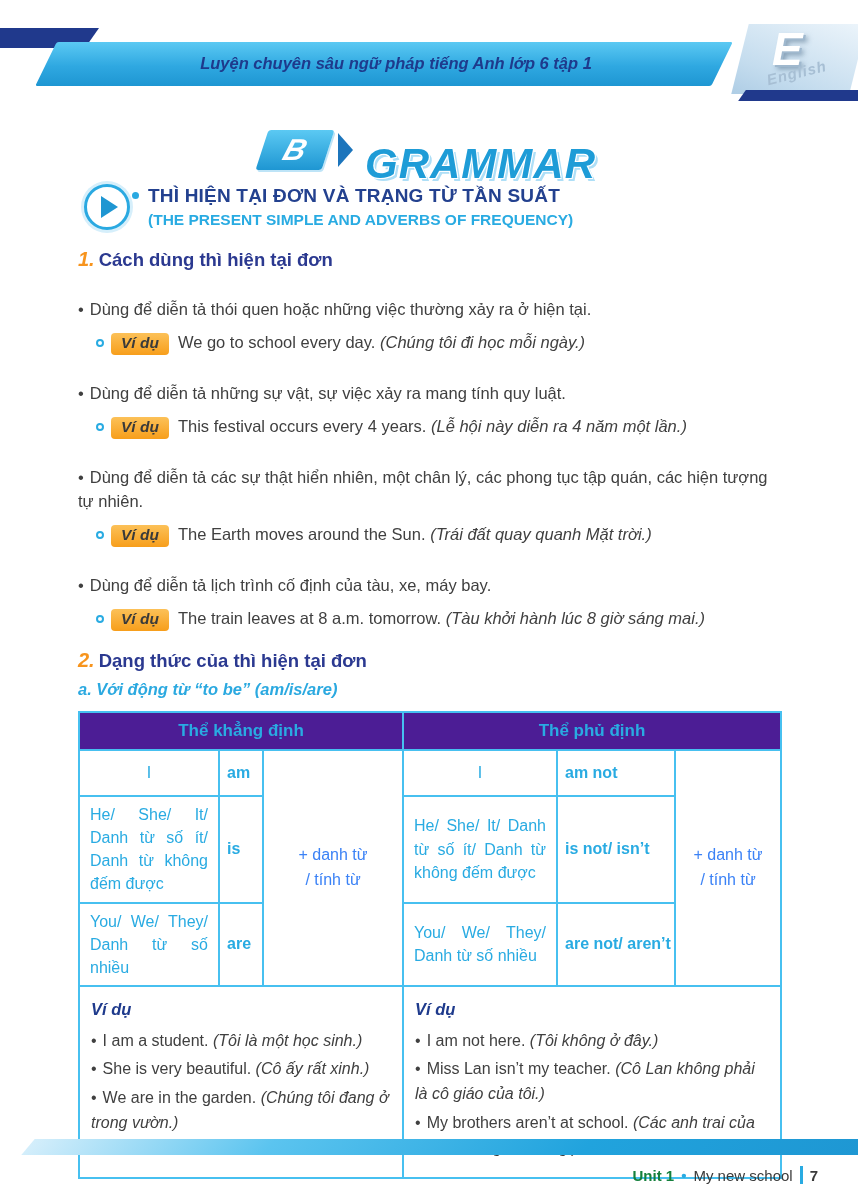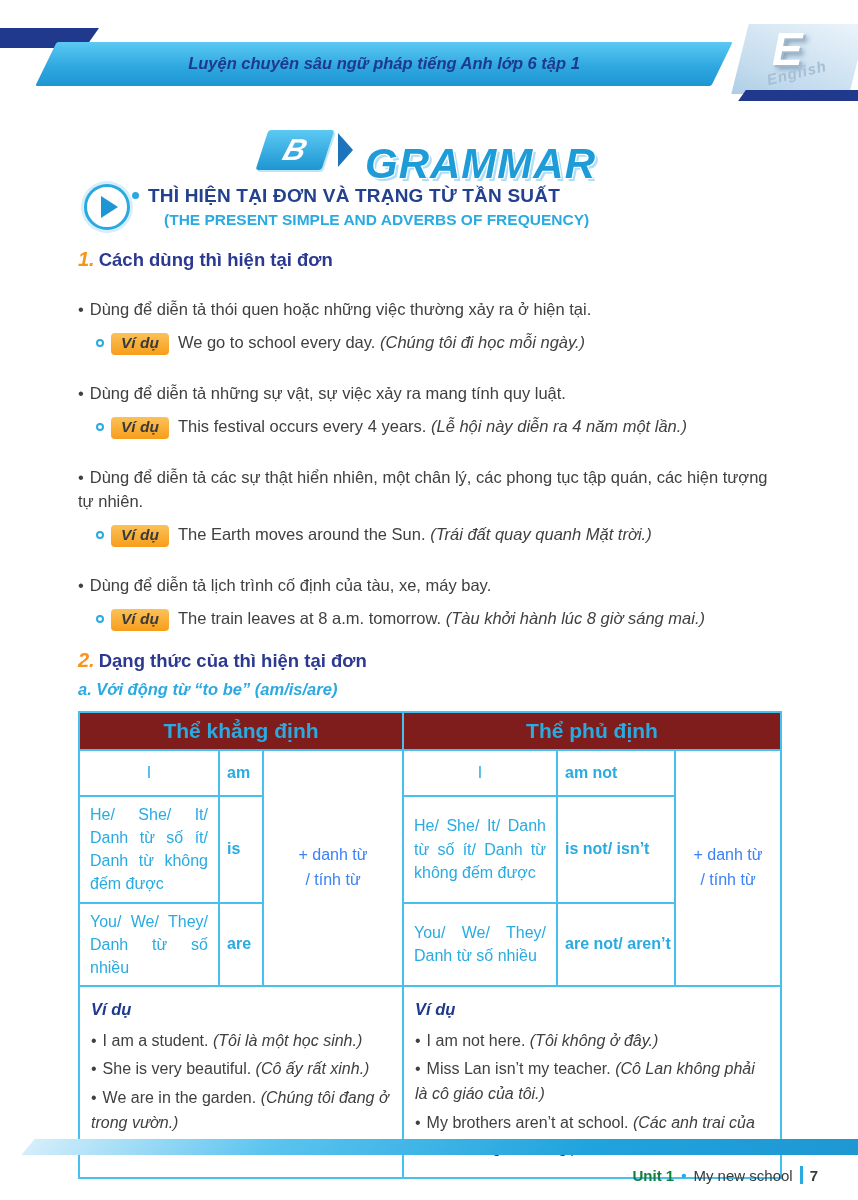--- a/index.html
+++ b/index.html
@@ -4,21 +4,21 @@
 <style>
   * { margin:0; padding:0; box-sizing:border-box; }
   body { background:#e8e8e8; font-family:"Liberation Sans", sans-serif; }
   .page { position:relative; width:858px; height:1200px; margin:0 auto; background:#fff; overflow:hidden; }
 
   
   .hdr { position:absolute; top:0; left:0; width:100%; height:110px; }
   .hdr-navy-left { position:absolute; top:28px; left:-18px; width:110px; height:20px; background:#20398C; transform:skewX(-35deg); }
   .hdr-bar { position:absolute; top:42px; left:46px; width:676px; height:44px; transform:skewX(-26deg);
              background:linear-gradient(180deg,#5BC9F3 0%,#2FA8E1 55%,#1E96D2 100%); border-radius:2px; }
-  .hdr-title { position:absolute; top:54px; left:60px; width:648px; text-align:center;
+  .hdr-title { position:absolute; top:54px; left:72px; width:648px; text-align:center;
                font-size:16.5px; font-weight:700; font-style:italic; color:#1E3A8C; }
   .logo-area { position:absolute; top:24px; left:740px; width:118px; height:70px; transform:skewX(-14deg);
                background:linear-gradient(200deg,#EDF5FB 0%,#C4DCEE 70%,#AECDE5 100%); }
   .logo-e { position:absolute; top:22px; left:772px; font-size:46px; font-weight:800; font-style:italic; color:#fff;
             text-shadow:2px 2px 0 #9FB8CE, 4px 4px 5px rgba(70,100,130,.55); }
   .logo-word { position:absolute; top:64px; left:766px; font-size:15px; font-weight:700; font-style:italic;
                color:#A7BfD4; color:#A7BFD4; letter-spacing:1px; transform:rotate(-14deg); }
   .hdr-navy-bottom { position:absolute; top:90px; left:742px; width:130px; height:11px; background:#20398C; transform:skewX(-35deg); }
 
   
@@ -33,41 +33,41 @@
   .g-title { font-size:42px; font-weight:800; font-style:italic; color:#1E9CD7; letter-spacing:1px;
              text-shadow:-1px -1px 0 #fff, 1px -1px 0 #fff, -1px 1px 0 #fff, 1px 1px 0 #fff, 3px 3px 0 #AEDFF7;margin-top:28px; }
 
   .lesson-head { display:flex; align-items:center; gap:18px; margin:6px 0 10px; padding-left:6px; }
   .play-icon { position:relative; width:46px; height:46px; border-radius:50%; background:#fff;
                border:3px solid #2AA9E1; box-shadow:0 0 0 3px #D6EFFB; flex:0 0 auto; }
   .play-tri { position:absolute; left:14px; top:9px; width:0; height:0; border-top:11px solid transparent;
               border-bottom:11px solid transparent; border-left:17px solid #1E96D2; }
   .play-dot { position:absolute; right:-12px; top:5px; width:7px; height:7px; border-radius:50%; background:#2AA9E1; }
   .lesson-title-vi { font-size:19px; font-weight:800; color:#23418F; letter-spacing:.2px; }
-  .lesson-title-en { font-size:15.5px; font-weight:800; color:#29ABE2; margin-top:4px;margin-left:16px; }
+  .lesson-title-en { font-size:15.5px; font-weight:800; color:#29ABE2; margin-top:4px; }
 
   .sec-head { margin:18px 0 8px; font-size:18.5px; }
   .sec-num { color:#F7941D; font-weight:800; font-style:italic; font-size:20px; margin-right:4px; }
   .sec-title { color:#2B3990; font-weight:800; }
 
   .usage { margin:26px 0 5px; color:#404040; font-size:16.5px; line-height:1.5; }
   .blt { color:#404040; margin-right:6px; }
   .example-line { margin:11px 0 10px; padding-left:18px; font-size:16.5px; color:#404040; }
   .o-marker { display:inline-block; width:8px; height:8px; border:2px solid #29ABE2; border-radius:50%;
               margin-right:7px; vertical-align:1px; }
   .vd-badge { display:inline-block; background:linear-gradient(180deg,#FCC158,#F79E1B); border-radius:4px;
               padding:1px 10px 3px; color:#3A3A3A; font-weight:800; font-style:italic; font-size:15.5px; margin-right:9px; }
   .ex-vi, .t-vi { font-style:italic; }
 
   .sub-a { margin:4px 0 12px; font-size:16.5px; font-weight:800; font-style:italic; color:#2BA9E0; }
 
   
   table.gtab { border-collapse:collapse; width:702px; table-layout:fixed; margin-top:6px; }
   .gtab th, .gtab td { border:2px solid #47C0F0; }
-  .gtab th { background:#7f1d1d; color:#29ABE2; font-size:21px; font-weight:800; height:38px; }
+  .gtab th { background:#4c1d95; color:#29ABE2; font-size:17px; font-weight:800; height:38px; }
   .gtab td { font-size:16px; }
   .subj { color:#29ABE2; padding:6px 10px; vertical-align:middle; line-height:1.45; }
   .c { text-align:center; }
   .j { text-align:justify; }
   .vb { color:#29ABE2; font-weight:700; padding:4px 3px 4px 7px; vertical-align:middle; font-size:15.5px; line-height:1.35; }
   .comp { text-align:center; vertical-align:middle; color:#3b82f6; font-size:16.5px; line-height:1.55; }
   tr.r1 { height:46px; } tr.r2 { height:106px; } tr.r3 { height:72px; }
   .exc { vertical-align:top; padding:8px 11px 12px; color:#404040; line-height:1.55; font-size:15.5px; }
   .ex-title { color:#1E3A8C; font-weight:800; font-style:italic; margin:2px 0 6px; font-size:16.5px; }
   .ex-item { margin:4px 0; }

